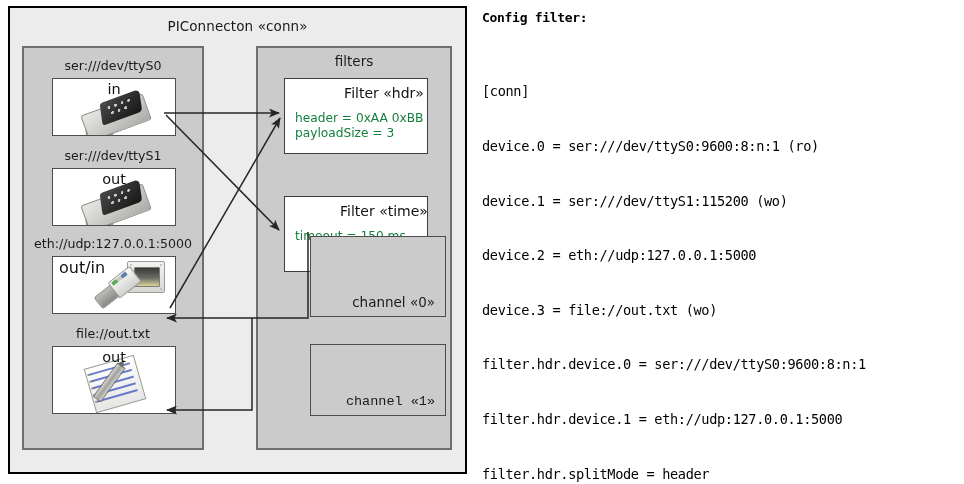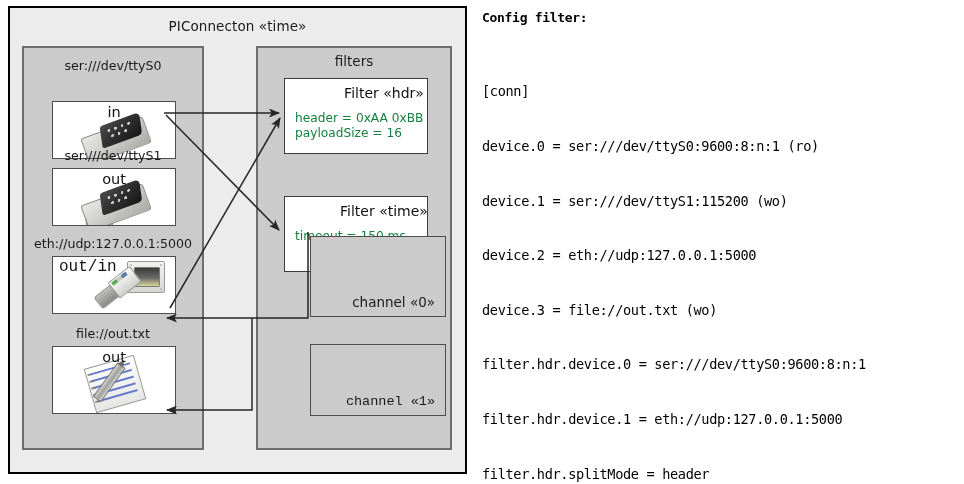--- a/index.html
+++ b/index.html
@@ -250,26 +250,26 @@
   }
   #config-lines div { white-space: pre; }
 </style>
 </head>
 <body>
 
 <div id="root">
 
   <div class="diagram-frame">
 
-    <div class="diagram-title">PIConnecton «time»</div>
+    <div class="diagram-title">PIConnecton «conn»</div>
 
     <div class="panel" id="devices-panel">
 
       <div class="device-label" style="left:0;top:10px;width:100%;">ser:///dev/ttyS0</div>
-      <div class="device-box" style="left:28px;top:30px;width:124px;height:58px;margin-top:23px;">
+      <div class="device-box" style="left:28px;top:30px;width:124px;height:58px;">
         <div class="icon-wrap">
           <div class="dsub">
             <div class="tail"></div>
             <div class="shell"></div>
             <div class="hood"></div>
             <div class="pins"></div>
           </div>
         </div>
         <div class="device-caption">in</div>
       </div>
@@ -281,21 +281,21 @@
             <div class="tail"></div>
             <div class="shell"></div>
             <div class="hood"></div>
             <div class="pins"></div>
           </div>
         </div>
         <div class="device-caption">out</div>
       </div>
 
       <div class="device-label" style="left:0;top:188px;width:100%;">eth://udp:127.0.0.1:5000</div>
-      <div class="device-box" style="left:28px;top:208px;width:124px;height:58px;font-family:Liberation Mono, monospace;">
+      <div class="device-box" style="left:28px;top:208px;width:124px;height:58px;">
         <div class="icon-wrap">
           <div class="rj-jack">
             <div class="hole"></div>
             <div class="s1"></div>
               <div class="s2"></div>
             <div class="s3"></div>
               <div class="s4"></div>
           </div>
           <div class="rj-plug">
             <div class="cable"></div>
@@ -323,21 +323,21 @@
       </div>
     </div>
 
     <div class="panel" id="filters-panel">
       <div class="panel-title">filters</div>
 
       <div class="filter-box" style="left:26px;top:30px;width:144px;height:76px;">
         <div class="filter-title">Filter «hdr»</div>
         <div class="filter-props">
           <div>header = 0xAA 0xBB</div>
-          <div>payloadSize = 16</div>
+          <div>payloadSize = 3</div>
         </div>
       </div>
 
       <div class="filter-box" style="left:26px;top:148px;width:144px;height:76px;">
         <div class="filter-title">Filter «time»</div>
         <div class="filter-props">
           <div>timeout = 150 ms</div>
         </div>
       </div>
 

